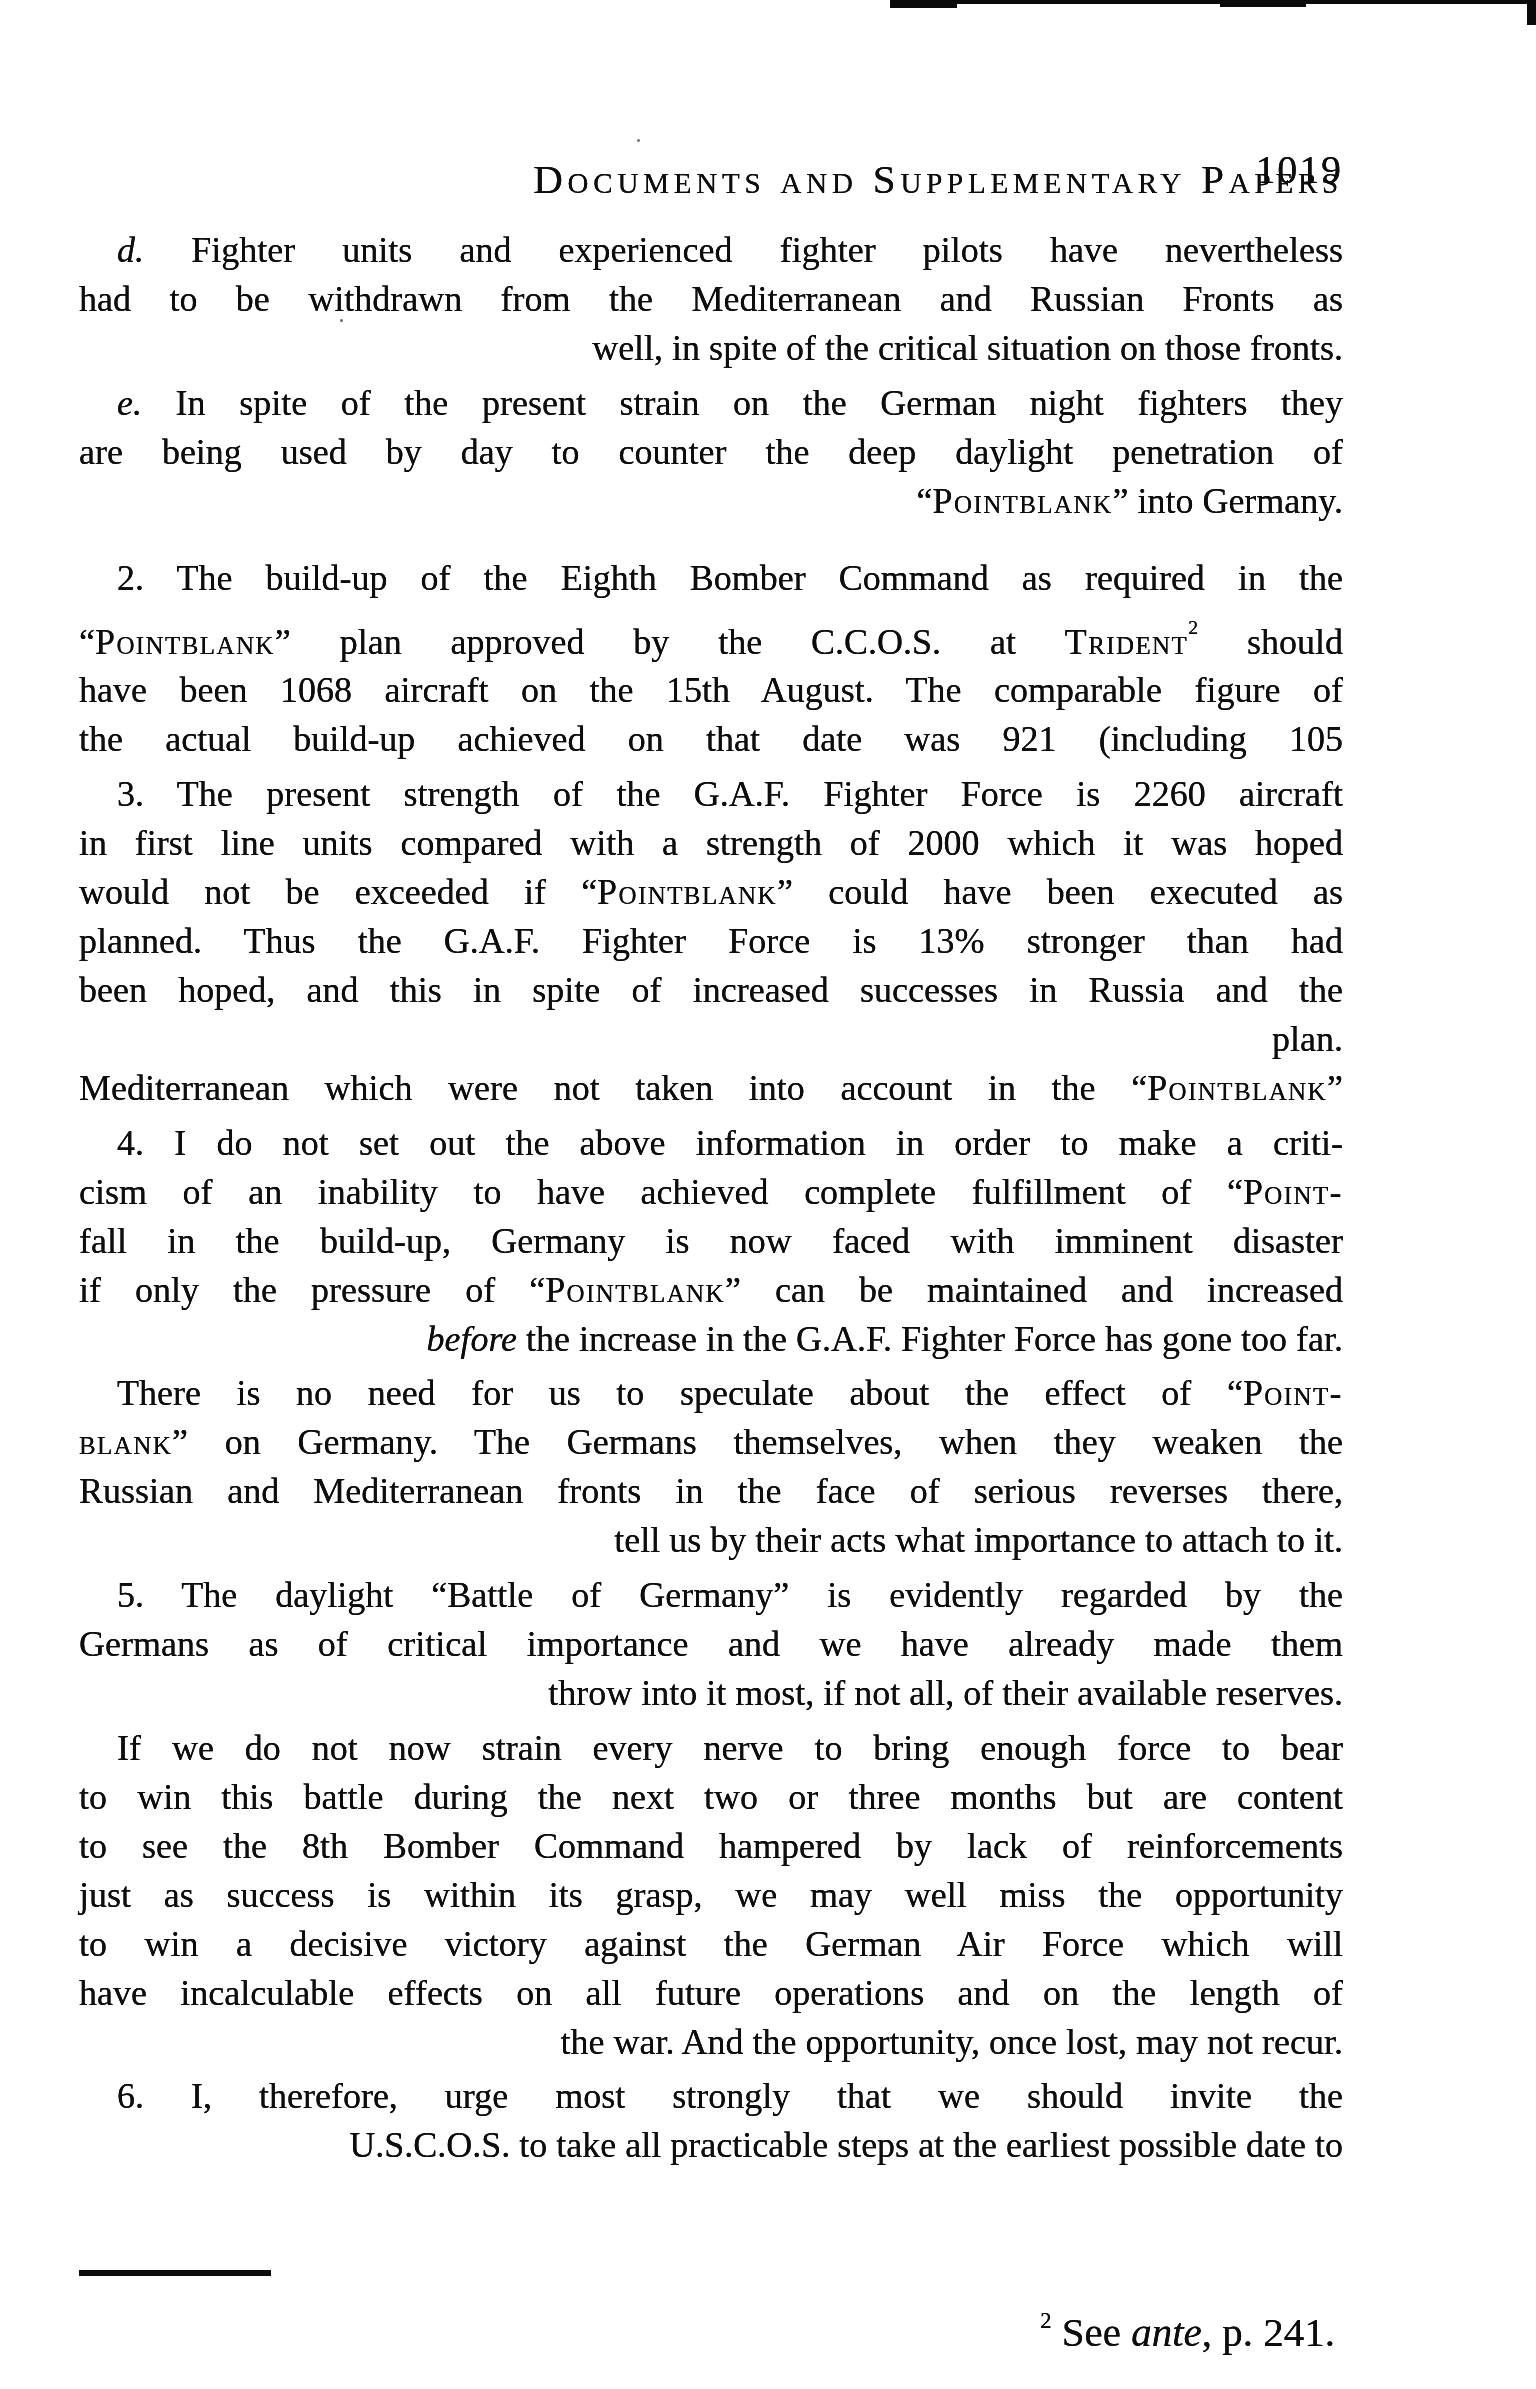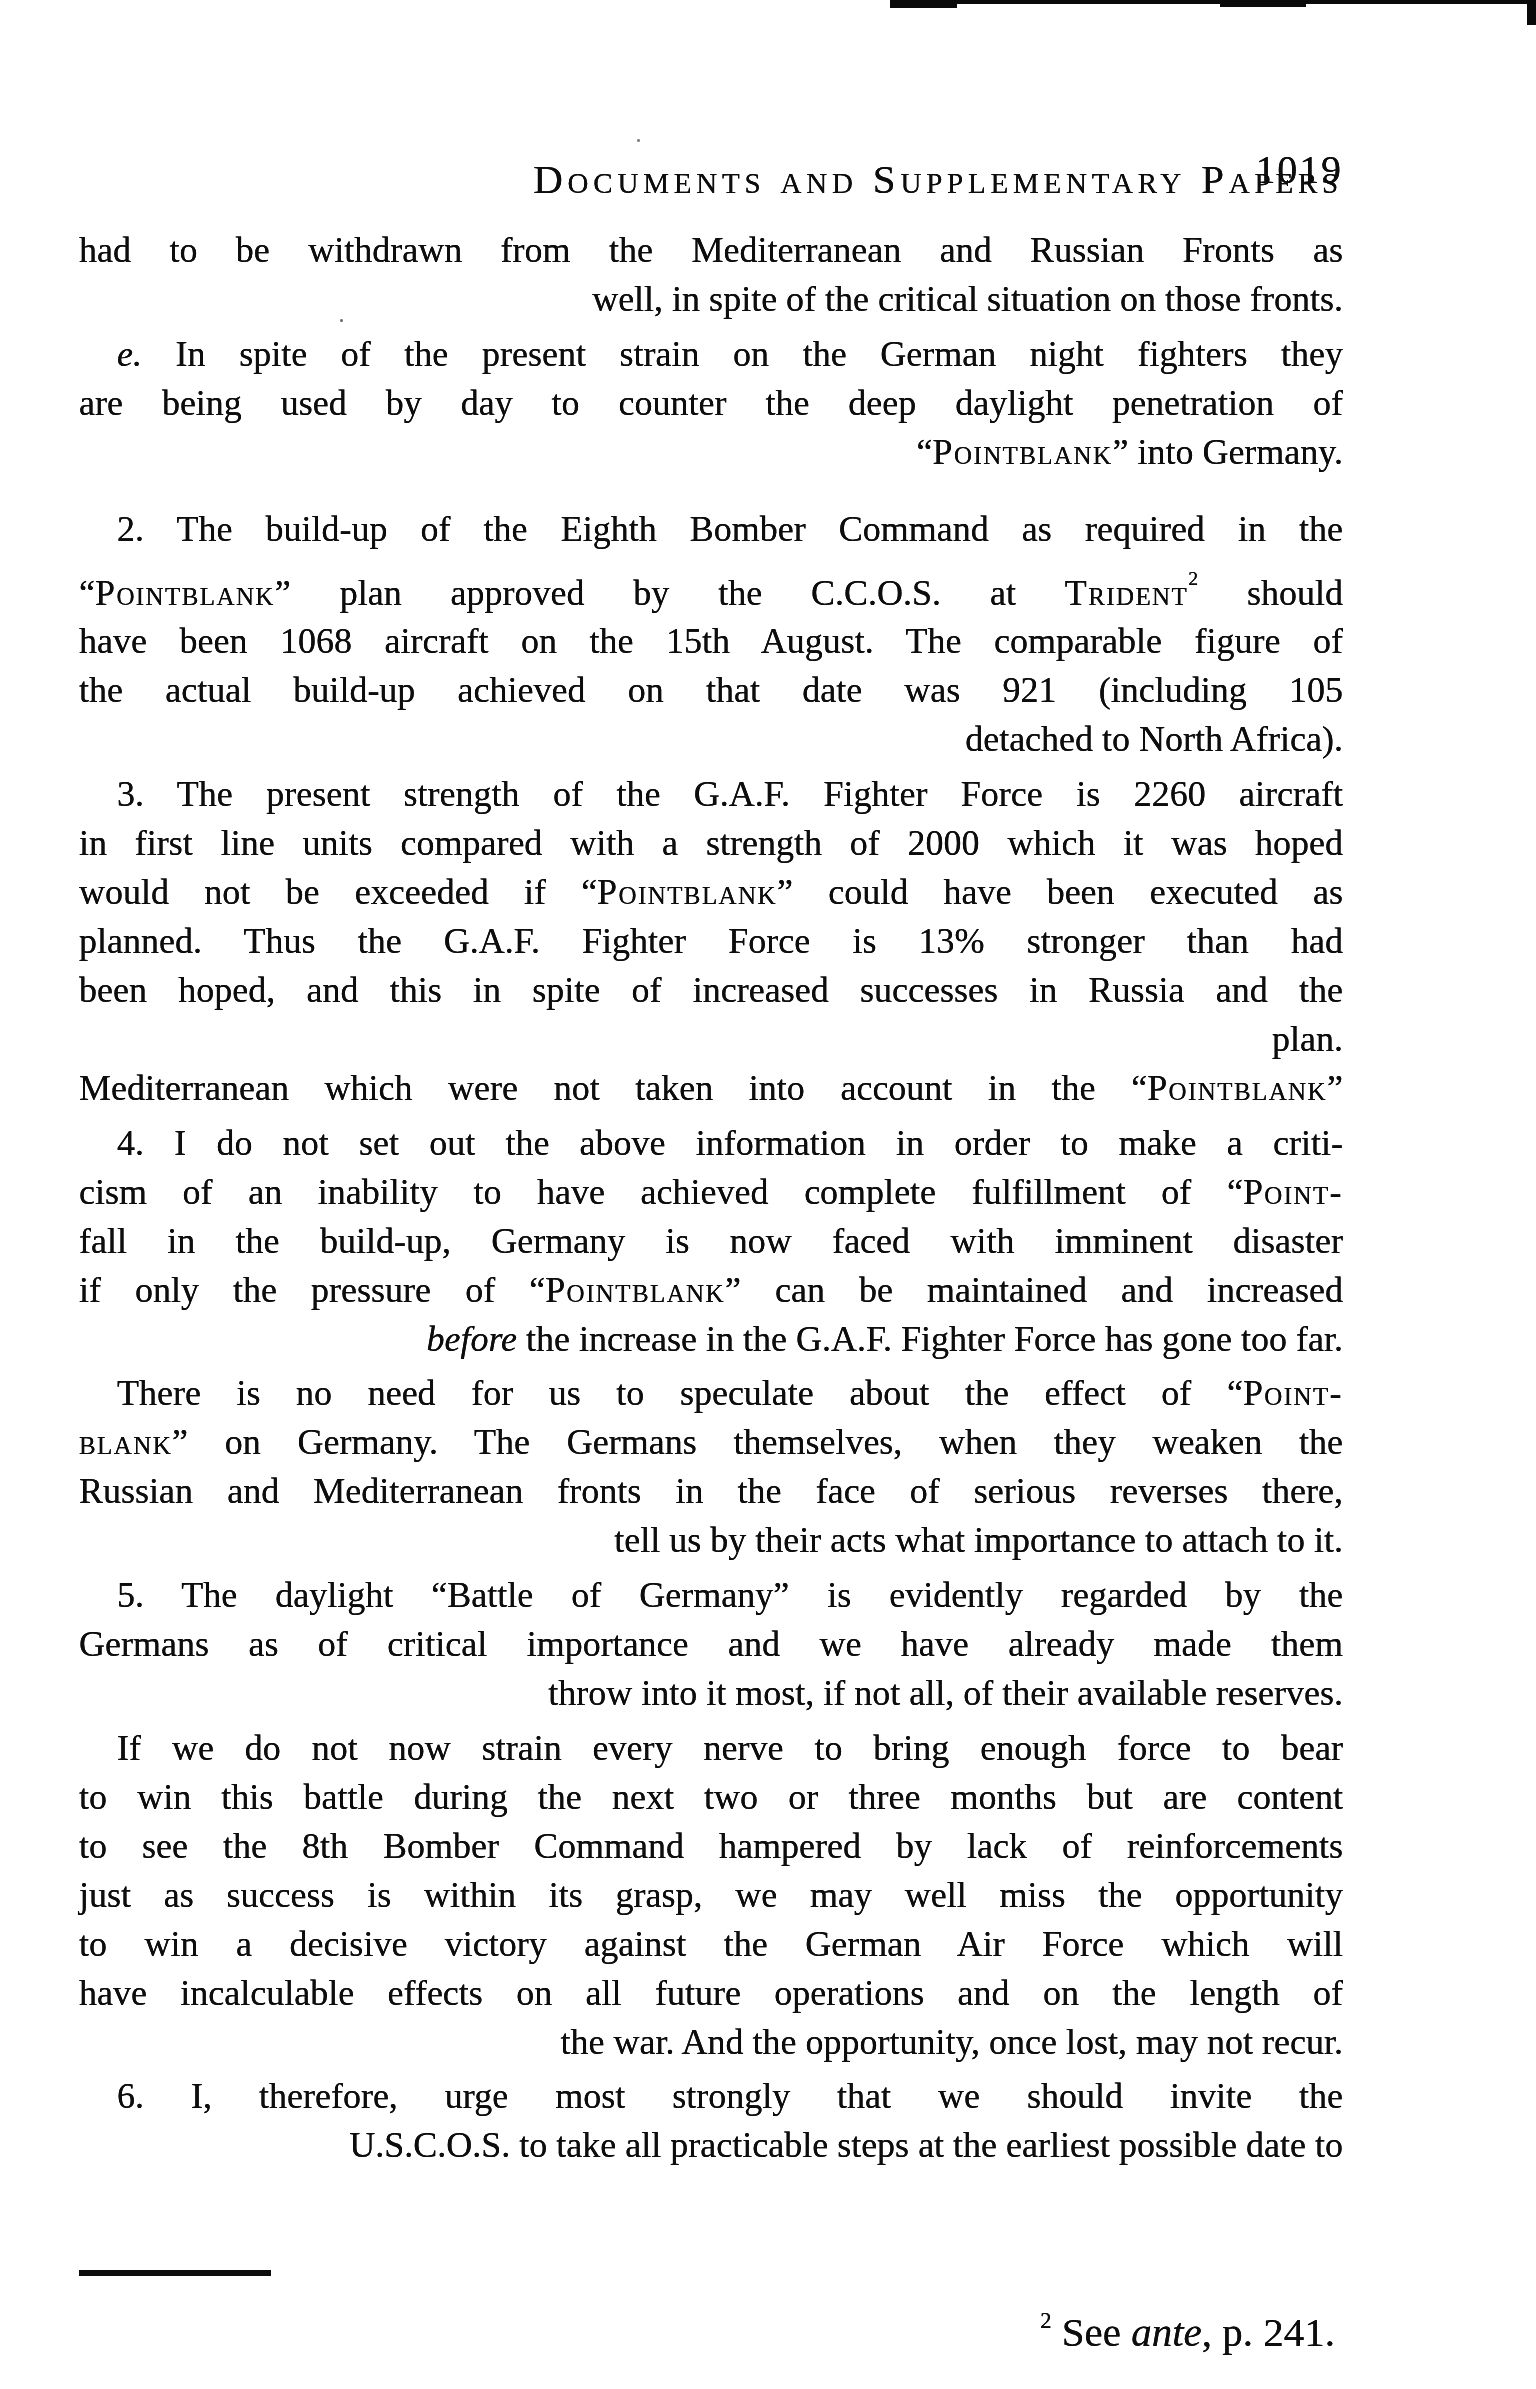--- a/index.html
+++ b/index.html
@@ -96,36 +96,36 @@
   <div class="speck s2"></div>
 
   <div class="page-header">
     <div class="running-title">Documents and Supplementary Papers</div>
     <div class="page-num">1019</div>
   </div>
 
   <div class="text-column">
     <div id="sub-block" class="sub-block">
         <div class="para">
+          <div class="line just first"><span class="i">d.</span><span> Fighter units and experienced fighter pilots have nevertheless</span></div>
           <div class="line just"><span>had to be withdrawn from the Mediterranean and Russian Fronts as</span></div>
           <div class="line"><span>well, in spite of the critical situation on those fronts.</span></div>
         </div>
         <div class="para">
           <div class="line just first"><span class="i">e.</span><span> In spite of the present strain on the German night fighters they</span></div>
           <div class="line just"><span>are being used by day to counter the deep daylight penetration of</span></div>
           <div class="line"><span>“</span><span class="sc">Pointblank</span><span>” into Germany.</span></div>
         </div>
       </div>
     <div id="main-block" class="main-block">
         <div class="para">
           <div class="line just first"><span>2. The build-up of the Eighth Bomber Command as required in the</span></div>
           <div class="line just"><span>“</span><span class="sc">Pointblank</span><span>” plan approved by the C.C.O.S. at </span><span class="sc">Trident</span><span class="sup">2</span><span> should</span></div>
           <div class="line just"><span>have been 1068 aircraft on the 15th August. The comparable figure of</span></div>
           <div class="line just"><span>the actual build-up achieved on that date was 921 (including 105</span></div>
-          <div class="line"><span>detached to North Africa).</span></div>
         </div>
         <div class="para">
           <div class="line just first"><span>3. The present strength of the G.A.F. Fighter Force is 2260 aircraft</span></div>
           <div class="line just"><span>in first line units compared with a strength of 2000 which it was hoped</span></div>
           <div class="line just"><span>would not be exceeded if “</span><span class="sc">Pointblank</span><span>” could have been executed as</span></div>
           <div class="line just"><span>planned. Thus the G.A.F. Fighter Force is 13% stronger than had</span></div>
           <div class="line just"><span>been hoped, and this in spite of increased successes in Russia and the</span></div>
           <div class="line"><span>plan.</span></div>
           <div class="line just"><span>Mediterranean which were not taken into account in the “</span><span class="sc">Pointblank</span><span>”</span></div>
         </div>

